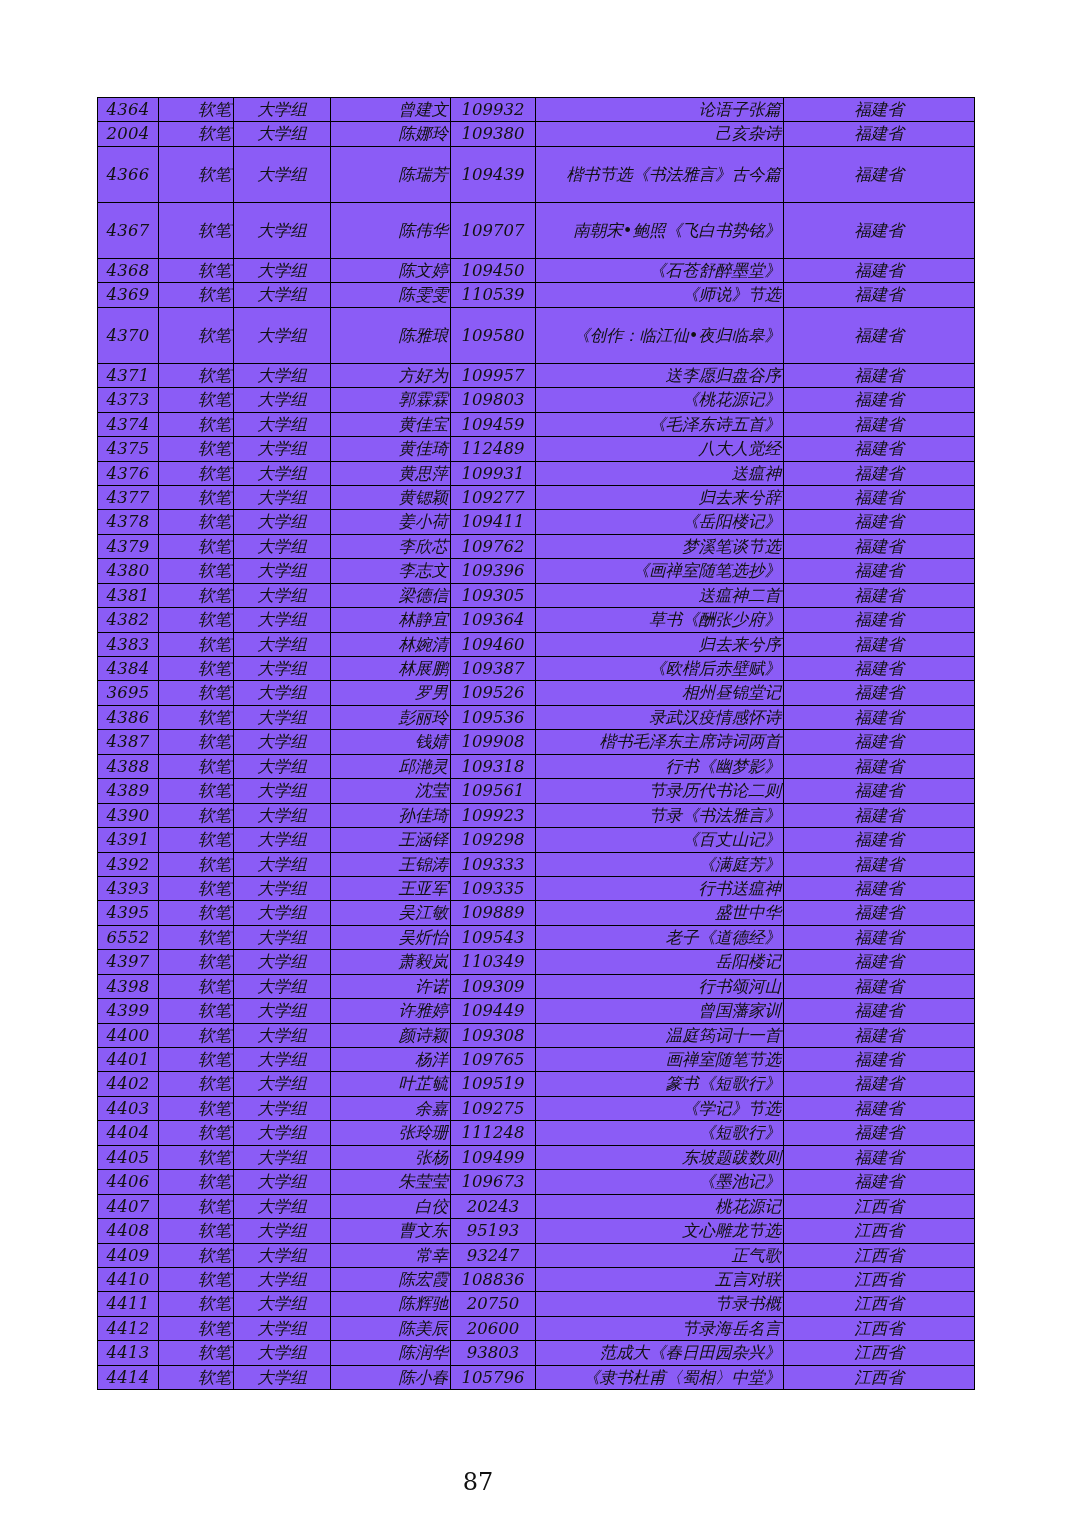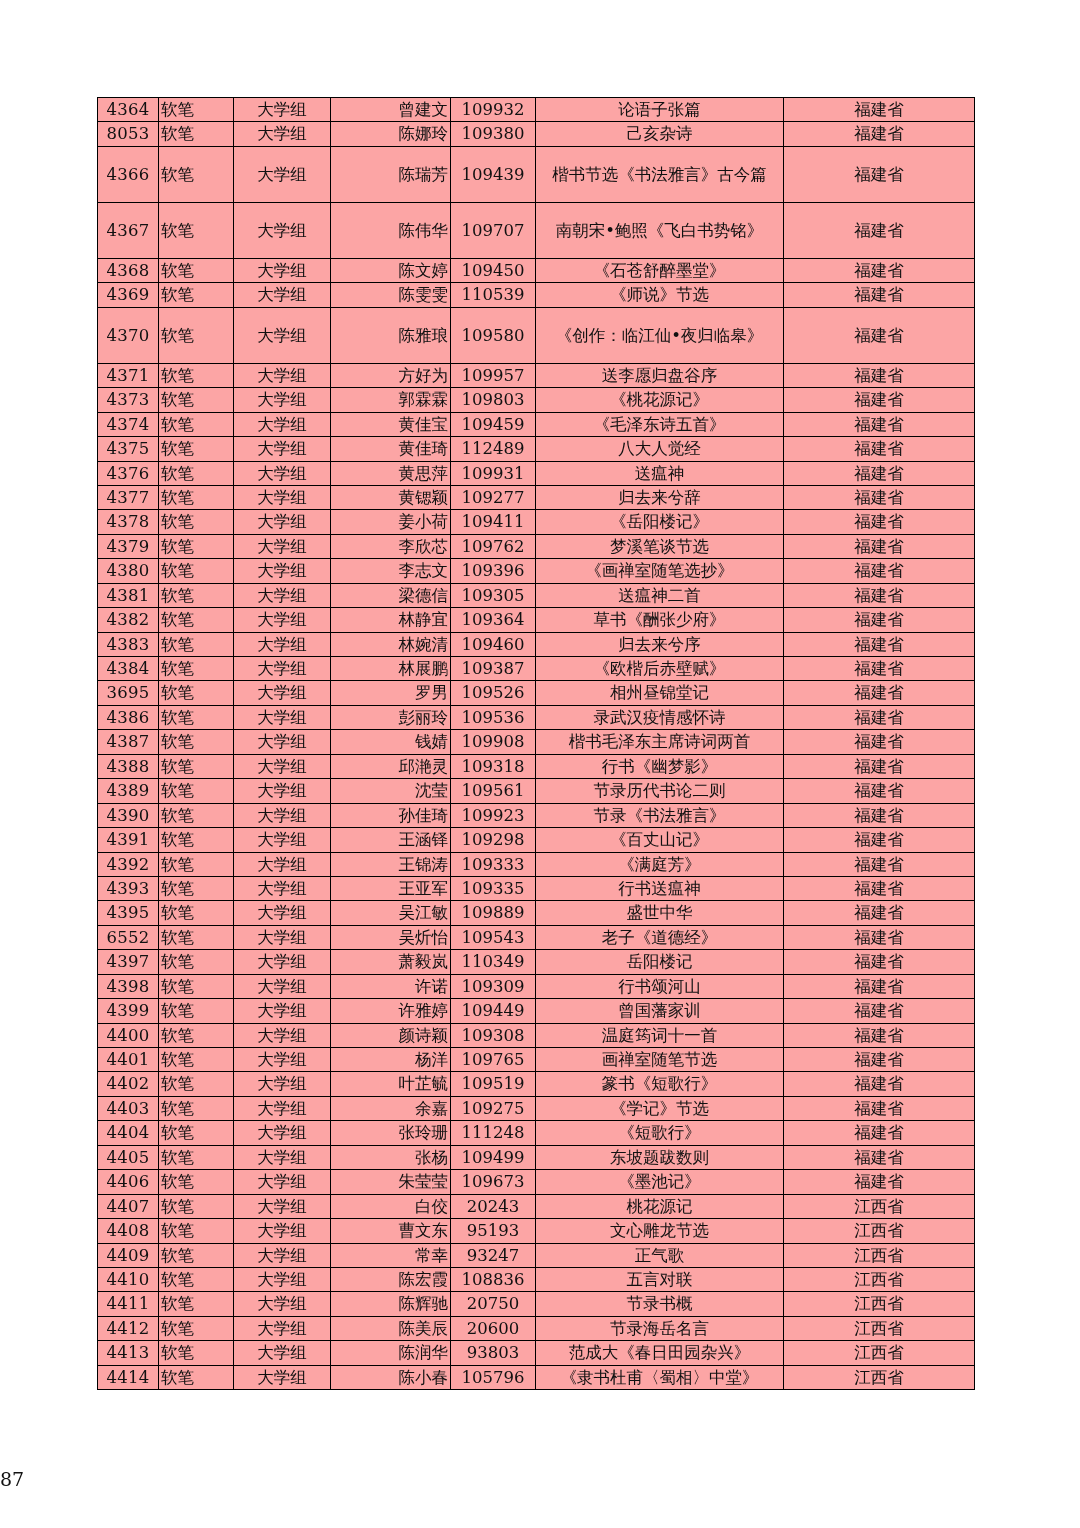--- a/index.html
+++ b/index.html
@@ -24,21 +24,22 @@
   #table-wrap {
     position: absolute;
     left: 97px;
     top: 97px;
     width: 877px;
   }
   table.roster {
     border-collapse: collapse;
     width: 877px;
     table-layout: fixed;
-    background: #fca5a5;
+    background: #8b5cf6;
+    font-style: italic;
   }
   table.roster td {
     border: 1.6px solid #000;
     padding: 1px 2px;
     font-size: 16.5px;
     line-height: 1.30;
     color: #111;
     vertical-align: middle;
     height: 23px;
     box-sizing: border-box;
@@ -46,36 +47,37 @@
   
   col.c-seq   { width: 61px; }
   col.c-cat   { width: 75px; }
   col.c-grp   { width: 97px; }
   col.c-name  { width: 120px; }
   col.c-num   { width: 85px; }
   col.c-work  { width: 248px; }
   col.c-prov  { width: 191px; }
 
   td.seq   { text-align: center; font-family: "DejaVu Serif","Liberation Serif",serif; letter-spacing: .2px;}
-  td.cat   { text-align: left; margin-top: 20px; }
+  td.cat   { text-align: right; margin-top: 20px; }
   td.grp   { text-align: center; }
   td.name  { text-align: right; }
   td.num   { text-align: center; font-family: "DejaVu Serif","Liberation Serif",serif; }
-  td.work  { text-align: center; padding-left: 5px; }
+  td.work  { text-align: right; padding-left: 5px; }
   td.prov  { text-align: center; }
 
   tr.tall td { height: 56px; }
   tr.tall td.work { line-height: 1.28; }
 
   #page-number {
     position: absolute;
     left: 0;
     top: 1468px;
     width: 956px;
-    font-size: 19px;
+    text-align: center;
+    font-size: 24px;
     color: #111;
     font-family: "DejaVu Serif", "Liberation Serif", serif;
   }
 </style>
 </head>
 <body>
 
 <div id="page">
 
   <div id="table-wrap">
@@ -93,21 +95,21 @@
           <tr>
             <td class="seq">4364</td>
             <td class="cat">软笔</td>
             <td class="grp">大学组</td>
             <td class="name">曾建文</td>
             <td class="num">109932</td>
             <td class="work">论语子张篇</td>
             <td class="prov">福建省</td>
           </tr>
           <tr>
-            <td class="seq">8053</td>
+            <td class="seq">2004</td>
             <td class="cat">软笔</td>
             <td class="grp">大学组</td>
             <td class="name">陈娜玲</td>
             <td class="num">109380</td>
             <td class="work">己亥杂诗</td>
             <td class="prov">福建省</td>
           </tr>
           <tr class="tall">
             <td class="seq">4366</td>
             <td class="cat">软笔</td>

